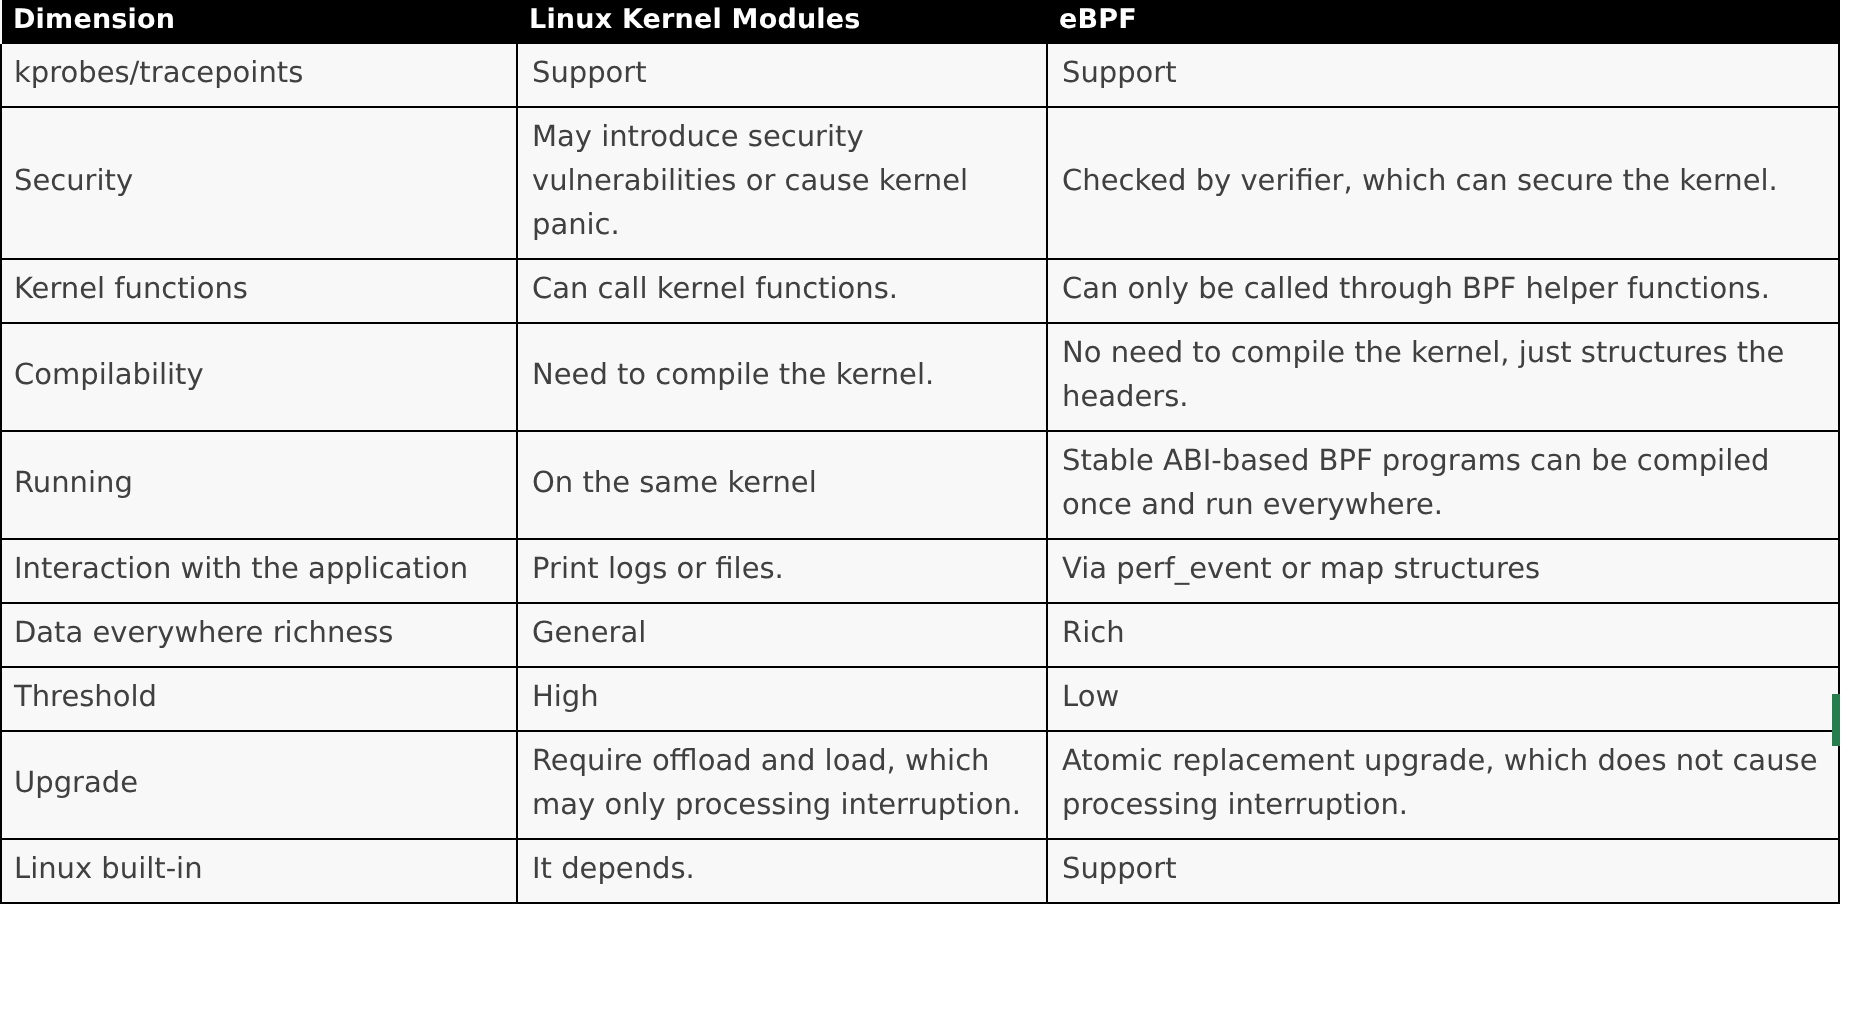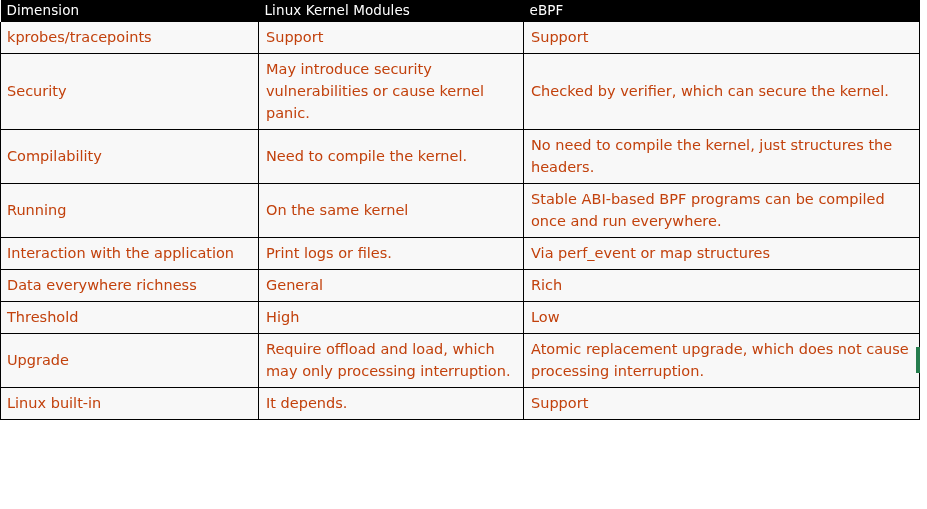--- a/index.html
+++ b/index.html
@@ -26,37 +26,37 @@
     margin: 0;
     background: #f8f8f8;
   }
   table.comparison col.c1 { width: 258px; }
   table.comparison col.c2 { width: 265px; }
   table.comparison col.c3 { width: 396px; }
 
   thead th {
     background: #000000;
     color: #ffffff;
-    font-weight: normal;
+    font-weight: bold;
     font-size: 13.5px;
     text-align: left;
     padding: 3px 6px 4px 6px;
     border: none;
     line-height: 15px;
     height: 15px;
     letter-spacing: 0.1px;
   }
 
   tbody td {
     border: 1px solid #000000;
     border-top: 1px solid #000000;
     padding: 4px 6px 5px 7px;
     font-size: 14.5px;
     line-height: 22px;
-    color: #c2410c;
+    color: #404040;
     background: #f8f8f8;
     vertical-align: middle;
     text-align: left;
     word-wrap: break-word;
   }
   tbody tr:first-child td { border-top: none; }
 
   tbody td.col-dim { padding-left: 6px; }
 
   
@@ -90,20 +90,25 @@
         <td>Support</td>
         <td>Support</td>
       </tr>
 
       <tr>
         <td class="col-dim">Security</td>
         <td>May introduce security vulnerabilities or cause kernel panic.</td>
         <td>Checked by verifier, which can secure the kernel.</td>
       </tr>
 
+      <tr>
+        <td class="col-dim">Kernel functions</td>
+        <td>Can call kernel functions.</td>
+        <td>Can only be called through BPF helper functions.</td>
+      </tr>
 
       <tr>
         <td class="col-dim">Compilability</td>
         <td>Need to compile the kernel.</td>
         <td>No need to compile the kernel, just structures the headers.</td>
       </tr>
 
       <tr>
         <td class="col-dim">Running</td>
         <td>On the same kernel</td>

